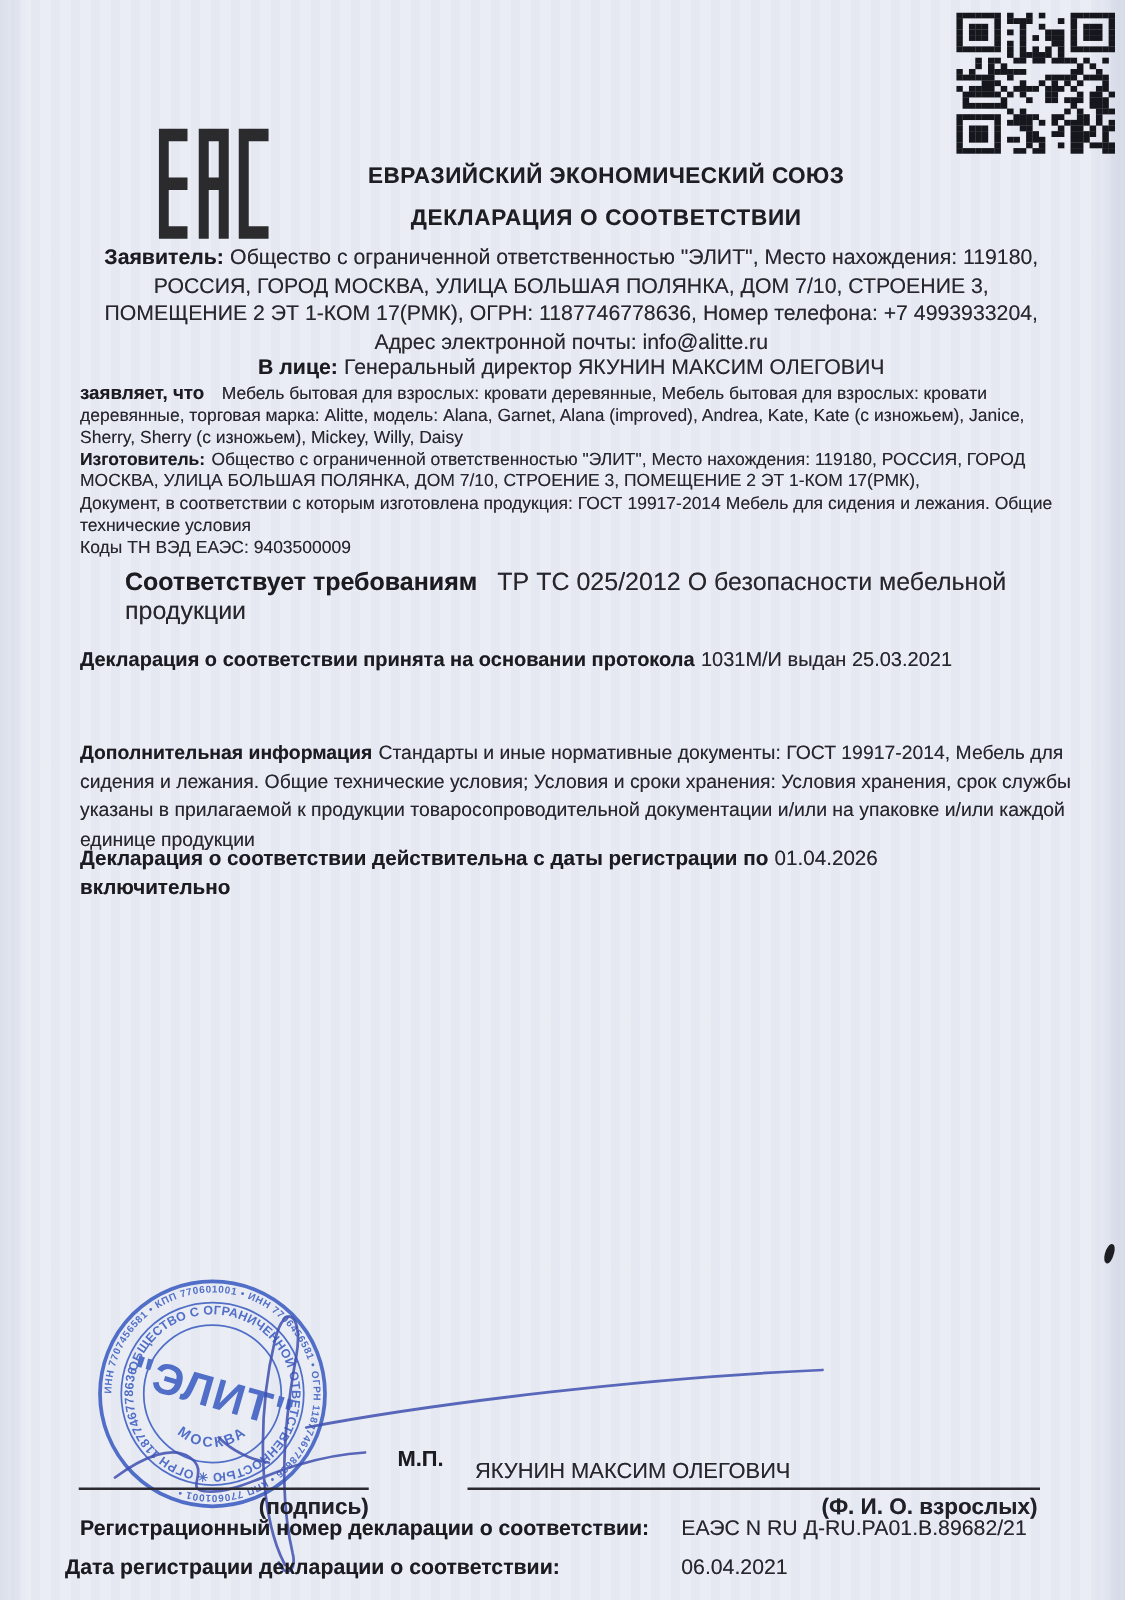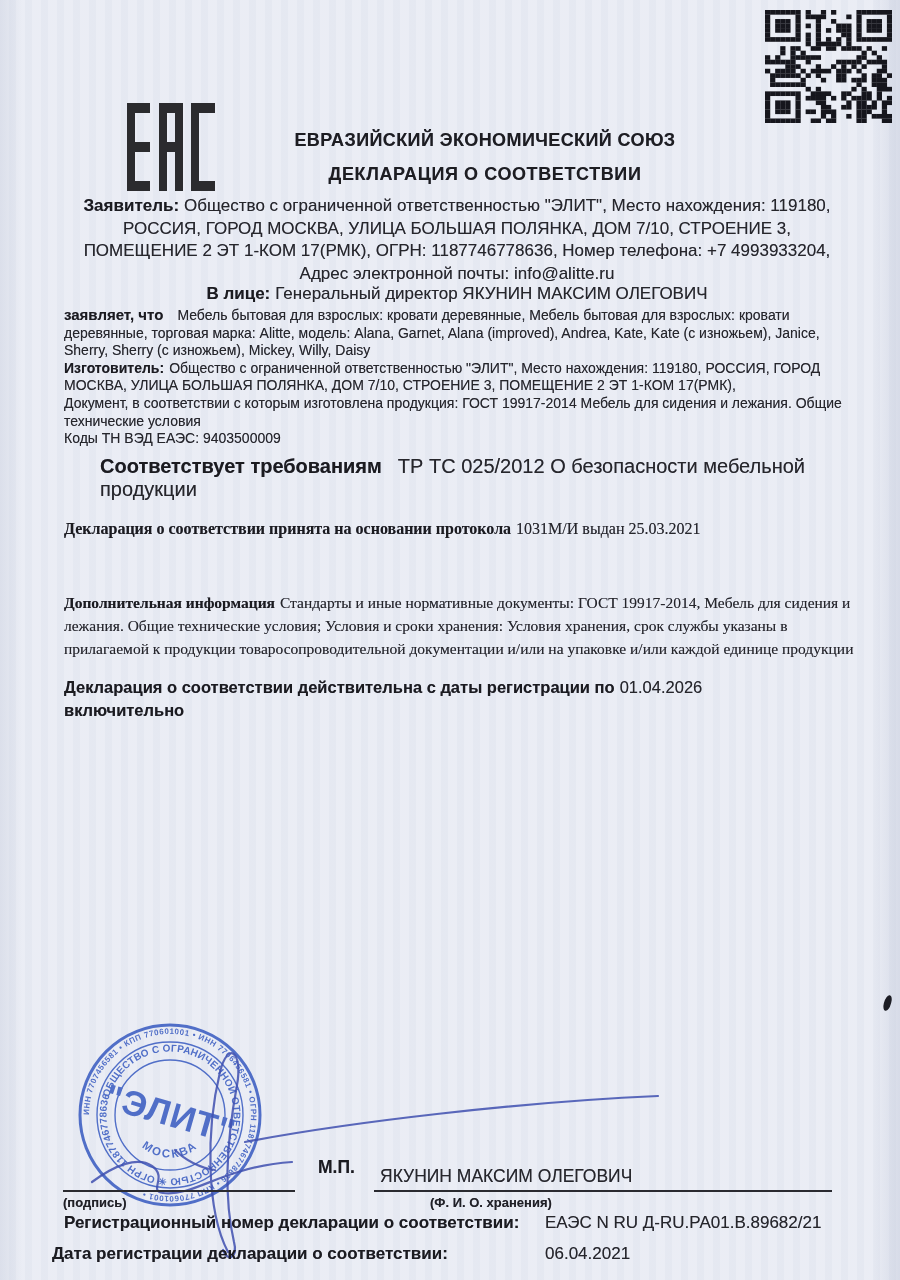--- a/index.html
+++ b/index.html
@@ -11,25 +11,25 @@
       #e9ecf4;
     font-family:"Liberation Sans", sans-serif;
     color:#26262b;
   }
   .abs{position:absolute;}
   .doc-text{text-shadow:0 0 .5px rgba(45,45,70,.5);}
   .ttl{font-weight:bold;font-size:18px;letter-spacing:.4px;text-align:center;color:#1d1d22;}
   .lbl{font-weight:bold;color:#1b1b20;}
   .p-main{font-size:17px;line-height:22.5px;width:786px;text-align:center;}
   .p-small{font-size:14px;line-height:17.6px;width:800px;}
-  .p-mid{font-size:16px;line-height:23.2px;width:808px;font-family:Liberation Serif, serif;}
+  .p-mid{font-size:16px;line-height:23.2px;width:808px;}
   .gap-wide{margin-right:16px;}
   .gap{margin-right:5px;}
   .hline{background:#2a2a30;height:1.6px;}
-  .caption{font-size:13px;font-weight:bold;text-align:left;color:#202026;}
+  .caption{font-size:18px;font-weight:bold;text-align:right;color:#202026;}
   .bigrow{font-size:17px;}
   .stamp-wrap{opacity:.88;}
   .stamp-wrap text{fill:#3c5ec2;font-family:"Liberation Sans",sans-serif;}
   .st-nums{font-size:8px;font-weight:bold;letter-spacing:.55px;}
   .st-co{font-size:10px;font-weight:bold;letter-spacing:.2px;}
   .st-city{font-size:11.5px;font-weight:bold;letter-spacing:2px;}
   .st-center{font-size:35px;font-weight:bold;letter-spacing:1px;}
   .stamp-wrap circle{stroke:#3c5ec2;}
   .artifact{width:7px;height:16px;background:#1d1d24;border-radius:60% 40% 55% 45%;transform:rotate(14deg);}
   .eac-mark path{fill:#2b2b2e;}
@@ -420,21 +420,21 @@
       <path d="M 245 1142 C 350 1122, 520 1102, 658 1096"></path>
       <path d="M 92 1182 C 115 1165, 138 1156, 152 1166 C 168 1177, 148 1191, 163 1193 C 185 1196, 210 1180, 238 1172 C 258 1166, 275 1163, 292 1162"></path>
       <path d="M 228 1252 C 206 1210, 206 1130, 220 1072 C 228 1040, 243 1052, 237 1085 C 229 1128, 222 1190, 234 1242 C 238 1257, 228 1263, 223 1250"></path>
       <path d="M 175 1150 C 185 1160, 200 1168, 215 1170"></path>
     </g>
   </svg>
 
   <div class="abs lbl doc-text" style="left:318px;top:1157px;font-size:17.5px;text-align:center;">М.П.</div>
   <div class="abs doc-text" style="left:380px;top:1166px;font-size:17.5px;">ЯКУНИН МАКСИМ ОЛЕГОВИЧ</div>
   <div class="abs hline" style="left:374px;top:1190px;width:458px;"></div>
-  <div class="abs caption doc-text" style="left:430px;top:1195px;width:400px;">(Ф. И. О. хранения)</div>
+  <div class="abs caption doc-text" style="left:430px;top:1195px;width:400px;">(Ф. И. О. взрослых)</div>
   <div class="abs hline" style="left:63px;top:1190px;width:232px;"></div>
   <div class="abs caption doc-text" style="left:63px;top:1195px;width:232px;">(подпись)</div>
 
   <div class="abs lbl bigrow doc-text" style="left:64px;top:1213px;">Регистрационный номер декларации о соответствии:</div>
   <div class="abs bigrow doc-text" style="left:545px;top:1213px;">ЕАЭС N RU Д-RU.РА01.В.89682/21</div>
   <div class="abs lbl bigrow doc-text" style="left:52px;top:1244px;">Дата регистрации декларации о соответствии:</div>
   <div class="abs bigrow doc-text" style="left:545px;top:1244px;">06.04.2021</div>
 
   <div class="abs artifact" style="left:884px;top:995px;"></div>
 </div>

